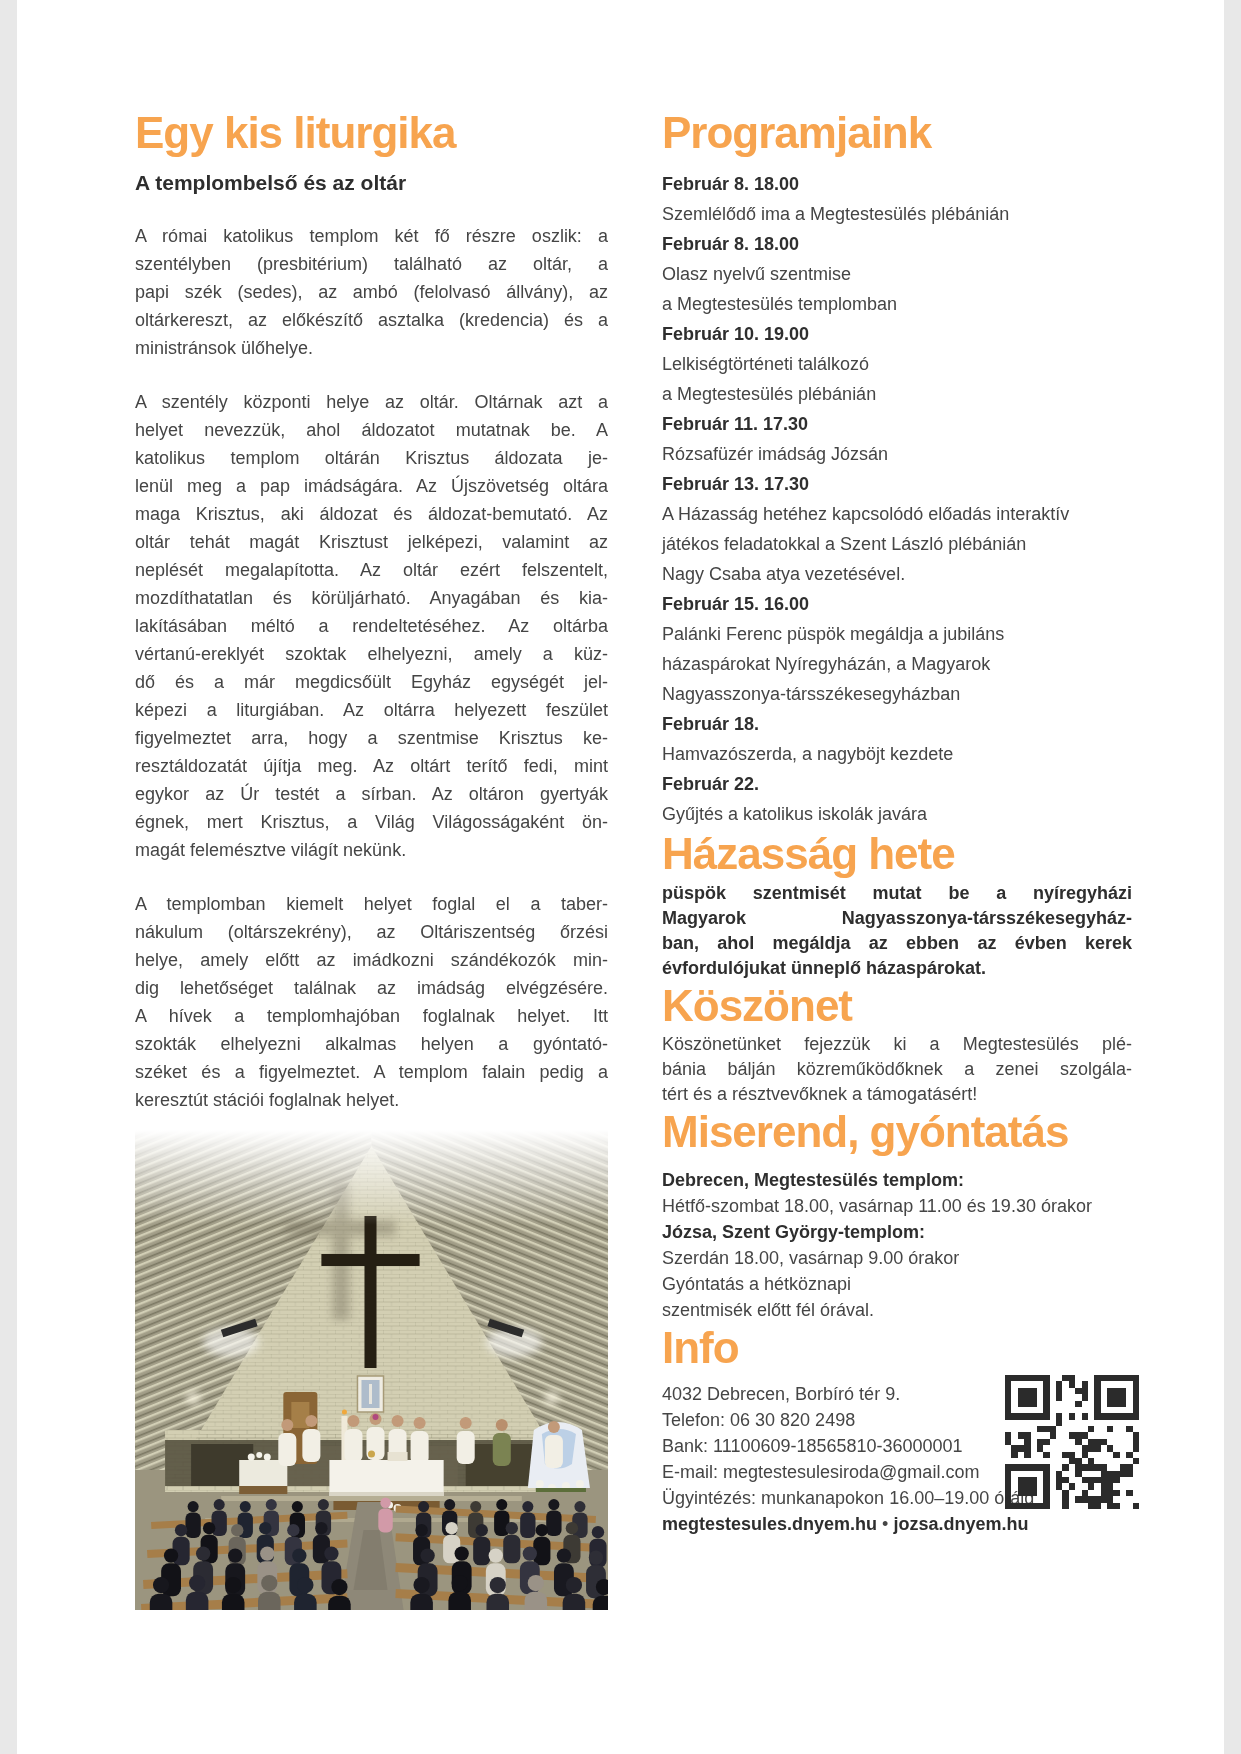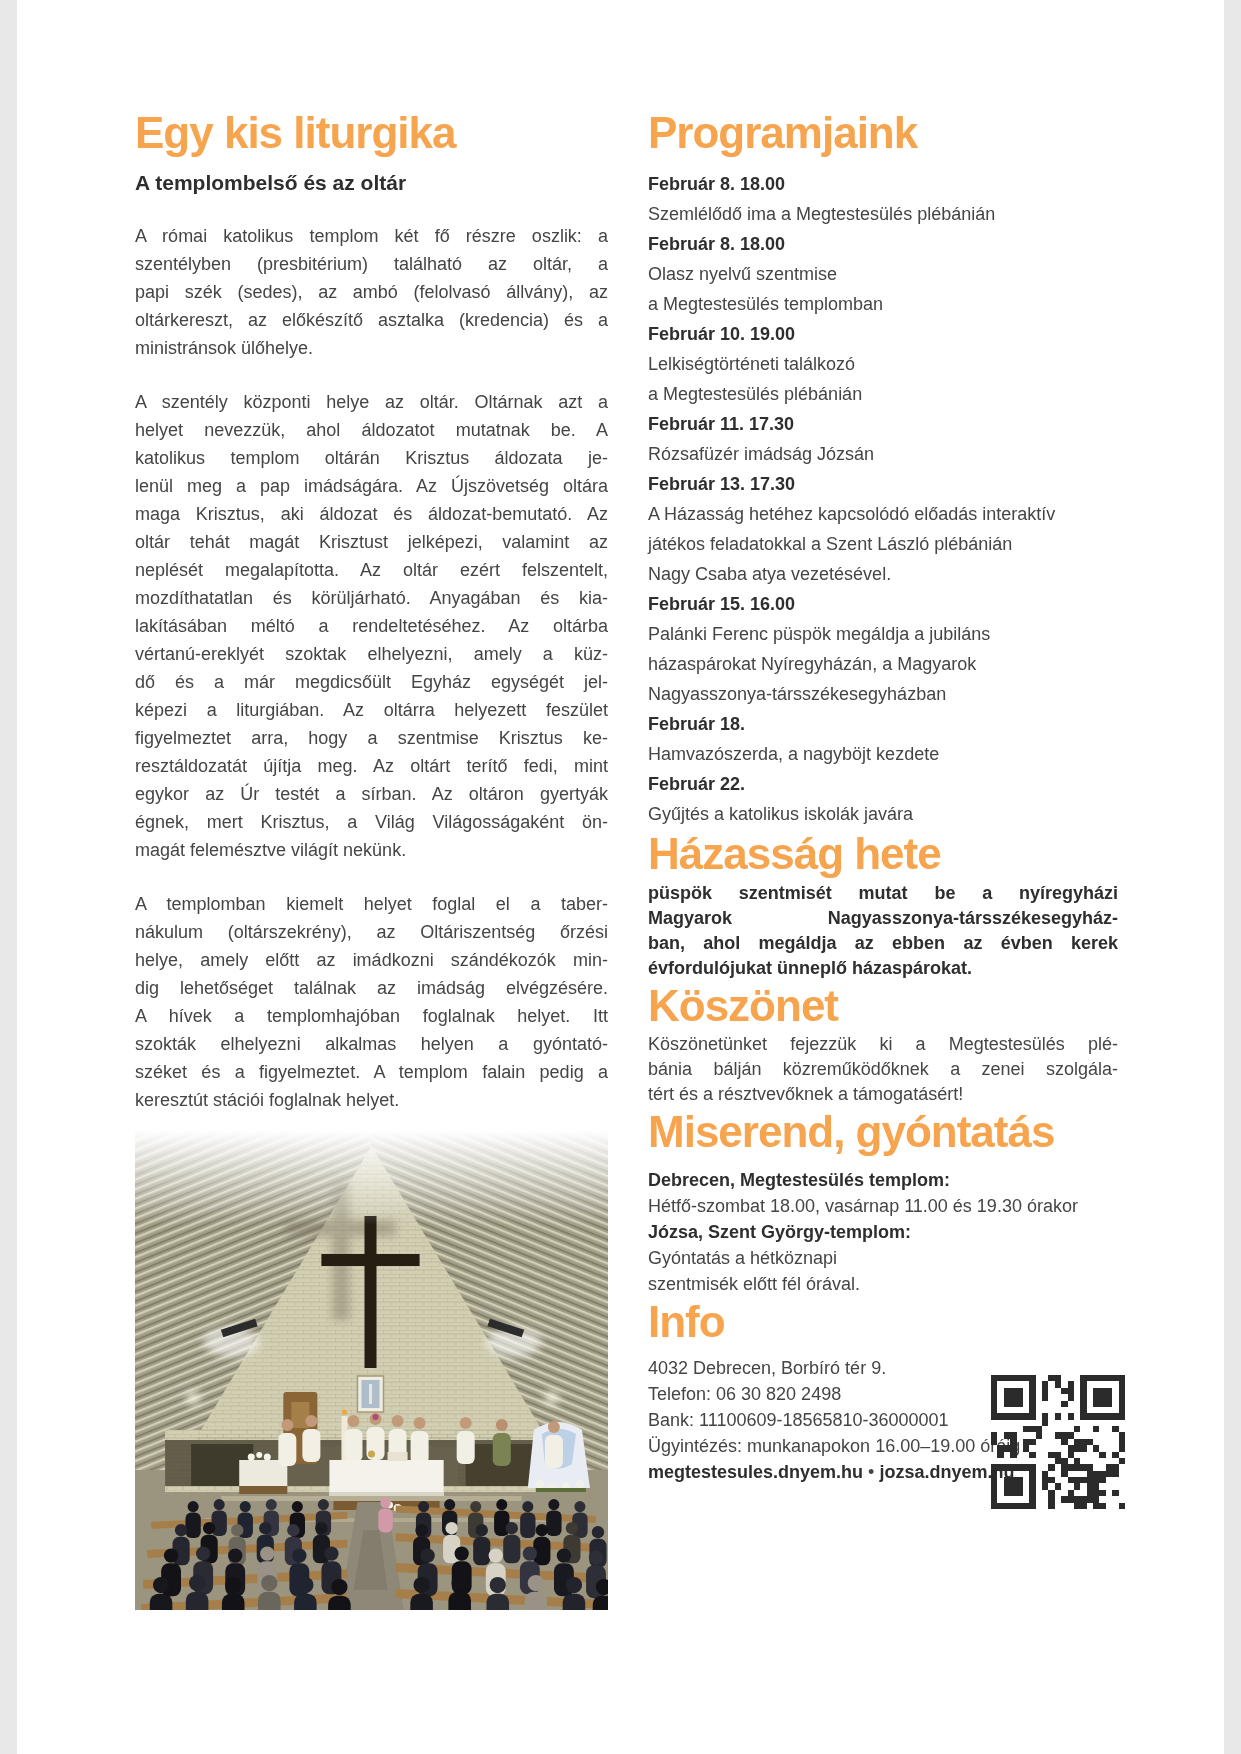--- a/index.html
+++ b/index.html
@@ -4,21 +4,21 @@
 <style>
   html,body{margin:0;padding:0;background:#e8e8e8;}
   .page{
     position:relative;width:1207px;height:1754px;background:#ffffff;
     margin:0 auto;overflow:hidden;
     font-family:"Liberation Sans","DejaVu Sans",sans-serif;
     color:var(--body,#454545);
   }
   .col{position:absolute;top:108px;}
   .col-left{left:118px;width:473px;}
-  .col-right{left:631px;width:470px;}
+  .col-right{left:645px;width:470px;}
   h1.sec{
     font-size:44px;line-height:50px;font-weight:800;letter-spacing:-1px;
     color:var(--accent,#F7A44F);margin:0;
   }
   .subtitle{font-size:21px;line-height:26px;font-weight:700;color:var(--bold,#2e2e2e);margin-top:12px;}
   .para{margin-top:26px;font-size:18px;}
   .para .line{line-height:28px;text-align:justify;text-align-last:justify;white-space:nowrap;}
   .para .line.last{text-align-last:left;}
   .lines{font-size:18px;}
   .lines .line{white-space:nowrap;}
@@ -332,29 +332,31 @@
         <div class="line"><span>Köszönetünket fejezzük ki a Megtestesülés plé-</span></div>
         <div class="line"><span>bánia bálján közreműködőknek a zenei szolgála-</span></div>
         <div class="line last"><span>tért és a résztvevőknek a támogatásért!</span></div>
       </div>
 
     <h1 class="sec mt-miserend">Miserend, gyóntatás</h1>
     <div class="lines m26 miserend-lines">
         <div class="line"><span class="b">Debrecen, Megtestesülés templom:</span></div>
         <div class="line"><span>Hétfő-szombat 18.00, vasárnap 11.00 és 19.30 órakor</span></div>
         <div class="line"><span class="b">Józsa, Szent György-templom:</span></div>
+        <div class="line"><span>Szerdán 18.00, vasárnap 9.00 órakor</span></div>
         <div class="line"><span>Gyóntatás a hétköznapi</span></div>
         <div class="line last"><span>szentmisék előtt fél órával.</span></div>
       </div>
 
     <h1 class="sec mt-info">Info</h1>
     <div class="lines m26 info-lines">
         <div class="line"><span>4032 Debrecen, Borbíró tér 9.</span></div>
         <div class="line"><span>Telefon: 06 30 820 2498</span></div>
         <div class="line"><span>Bank: 11100609-18565810-36000001</span></div>
+        <div class="line"><span>E-mail: megtestesulesiroda@gmail.com</span></div>
         <div class="line"><span>Ügyintézés: munkanapokon 16.00–19.00 óráig</span></div>
         <div class="line last"><span class="b">megtestesules.dnyem.hu</span><span>  •  </span><span class="b">jozsa.dnyem.hu</span></div>
       </div>
 
     <div class="qr">
       <svg viewBox="0 0 21 21">
           <path id="qr-modules" fill="#2b2b2b" d="M9 0h1v1h-1zM10 0h1v1h-1zM8 1h1v1h-1zM10 1h1v1h-1zM12 1h1v1h-1zM8 2h1v1h-1zM11 2h1v1h-1zM12 2h1v1h-1zM8 3h1v1h-1zM12 3h1v1h-1zM11 4h1v1h-1zM8 6h1v1h-1zM10 6h1v1h-1zM12 6h1v1h-1zM8 7h1v1h-1zM5 8h1v1h-1zM6 8h1v1h-1zM7 8h1v1h-1zM13 8h1v1h-1zM16 8h1v1h-1zM19 8h1v1h-1zM0 9h1v1h-1zM2 9h1v1h-1zM3 9h1v1h-1zM7 9h1v1h-1zM10 9h1v1h-1zM11 9h1v1h-1zM12 9h1v1h-1zM20 9h1v1h-1zM0 10h1v1h-1zM3 10h1v1h-1zM5 10h1v1h-1zM6 10h1v1h-1zM11 10h1v1h-1zM13 10h1v1h-1zM14 10h1v1h-1zM15 10h1v1h-1zM20 10h1v1h-1zM1 11h1v1h-1zM2 11h1v1h-1zM3 11h1v1h-1zM5 11h1v1h-1zM12 11h1v1h-1zM13 11h1v1h-1zM14 11h1v1h-1zM16 11h1v1h-1zM20 11h1v1h-1zM1 12h1v1h-1zM3 12h1v1h-1zM6 12h1v1h-1zM9 12h1v1h-1zM10 12h1v1h-1zM12 12h1v1h-1zM17 12h1v1h-1zM19 12h1v1h-1zM10 13h1v1h-1zM11 13h1v1h-1zM13 13h1v1h-1zM20 13h1v1h-1zM9 14h1v1h-1zM11 14h1v1h-1zM12 14h1v1h-1zM13 14h1v1h-1zM14 14h1v1h-1zM15 14h1v1h-1zM18 14h1v1h-1zM19 14h1v1h-1zM8 15h1v1h-1zM11 15h1v1h-1zM15 15h1v1h-1zM16 15h1v1h-1zM17 15h1v1h-1zM18 15h1v1h-1zM19 15h1v1h-1zM8 16h1v1h-1zM9 16h1v1h-1zM12 16h1v1h-1zM13 16h1v1h-1zM14 16h1v1h-1zM15 16h1v1h-1zM16 16h1v1h-1zM17 16h1v1h-1zM8 17h1v1h-1zM10 17h1v1h-1zM13 17h1v1h-1zM15 17h1v1h-1zM16 17h1v1h-1zM9 18h1v1h-1zM12 18h1v1h-1zM15 18h1v1h-1zM16 18h1v1h-1zM17 18h1v1h-1zM19 18h1v1h-1zM9 19h1v1h-1zM11 19h1v1h-1zM12 19h1v1h-1zM13 19h1v1h-1zM14 19h1v1h-1zM15 19h1v1h-1zM16 19h1v1h-1zM9 20h1v1h-1zM13 20h1v1h-1zM14 20h1v1h-1zM16 20h1v1h-1zM17 20h1v1h-1zM20 20h1v1h-1zM0 0h7v7h-7zM1 1v5h5v-5zM2 2h3v3h-3zM14 0h7v7h-7zM15 1v5h5v-5zM16 2h3v3h-3zM0 14h7v7h-7zM1 15v5h5v-5zM2 16h3v3h-3z"></path>
         </svg>
     </div>
   </div>

